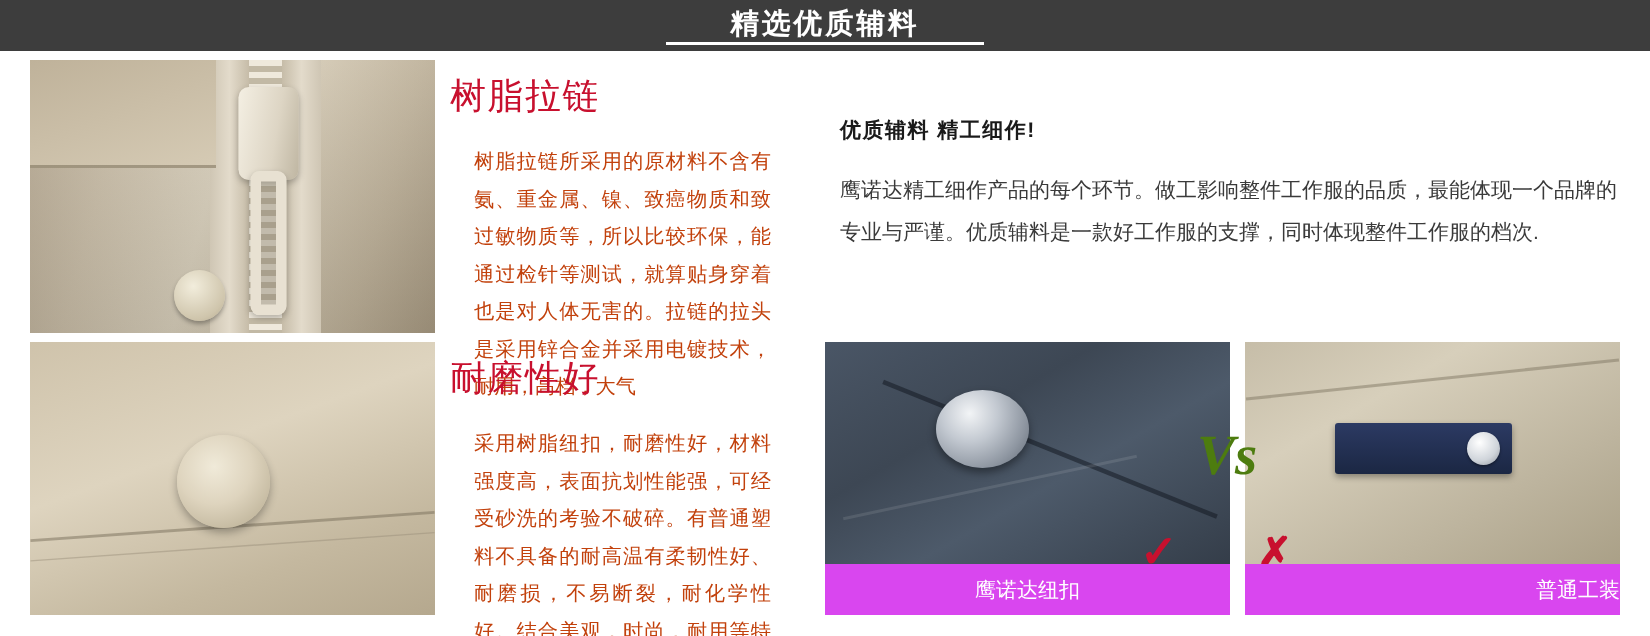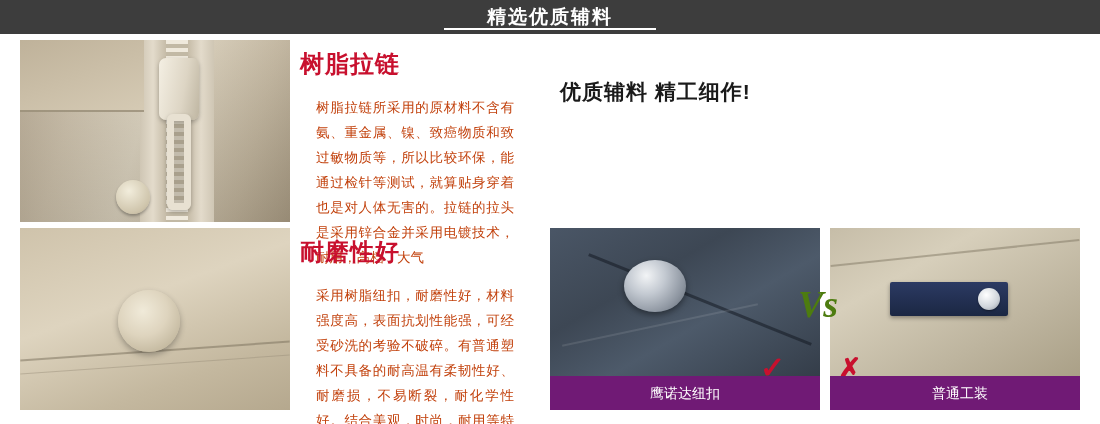--- a/index.html
+++ b/index.html
@@ -197,21 +197,21 @@
     transform: rotate(-6deg);
   }
 
   
   .txt-block {
     position: absolute;
   }
   .heading-red {
     color: #c8102e;
     font-size: 24px;
-    font-weight: bold;
+    font-weight: normal;
     letter-spacing: 1px;
     margin: 0 0 10px 0;
   }
   .body-cn {
     color: #c2410c;
     font-size: 13.5px;
     line-height: 1.85;
     margin: 16px;
     text-align: justify;
   }
@@ -227,21 +227,21 @@
     width: 230px;
   }
 
   .block-quality {
     left: 560px;
     top: 78px;
     width: 520px;
   }
   .quality-title {
     color: #1a1a1a;
-    font-size: 21px;
+    font-size: 14px;
     font-weight: bold;
     margin: 0 0 16px 0;
     letter-spacing: 1px;
   }
   .quality-body {
     color: #3a3a3a;
     font-size: 14px;
     line-height: 2.0;
     margin: 0;
   }
@@ -271,36 +271,36 @@
     top: 352px;
     font-size: 28px;
     font-weight: bold;
     color: #c8102e;
   }
 
   
   .caption-bar {
     position: absolute;
     height: 34px;
-    background: #701a75;
+    background: #d946ef;
     color: #ffffff;
     font-size: 14px;
     line-height: 34px;
     text-align: center;
   }
   .caption-left {
     left: 550px;
     top: 376px;
     width: 270px;
   }
   .caption-right {
     left: 830px;
     top: 376px;
     width: 250px;
-    text-align: center;
+    text-align: right;
     padding-left: 10px;
     box-sizing: border-box;
   }
 </style>
 </head>
 <body>
 
 <div class="page">
 
   <div class="banner">
@@ -318,20 +318,21 @@
     <div class="zip-snap"></div>
   </div>
 
   <div class="txt-block block-zipper">
     <p class="heading-red">树脂拉链</p>
     <p class="body-cn">树脂拉链所采用的原材料不含有氨、重金属、镍、致癌物质和致过敏物质等，所以比较环保，能通过检针等测试，就算贴身穿着也是对人体无害的。拉链的拉头是采用锌合金并采用电镀技术，耐用，高档，大气</p>
   </div>
 
   <div class="txt-block block-quality">
     <p class="quality-title">优质辅料 精工细作!</p>
+    <p class="quality-body">鹰诺达精工细作产品的每个环节。做工影响整件工作服的品质，最能体现一个品牌的专业与严谨。优质辅料是一款好工作服的支撑，同时体现整件工作服的档次.</p>
   </div>
 
   <div class="photo photo-snap">
     <div class="snap-seam"></div>
     <div class="snap-seam2"></div>
     <div class="snap-button"></div>
   </div>
 
   <div class="txt-block block-snap">
     <p class="heading-red">耐磨性好</p>

